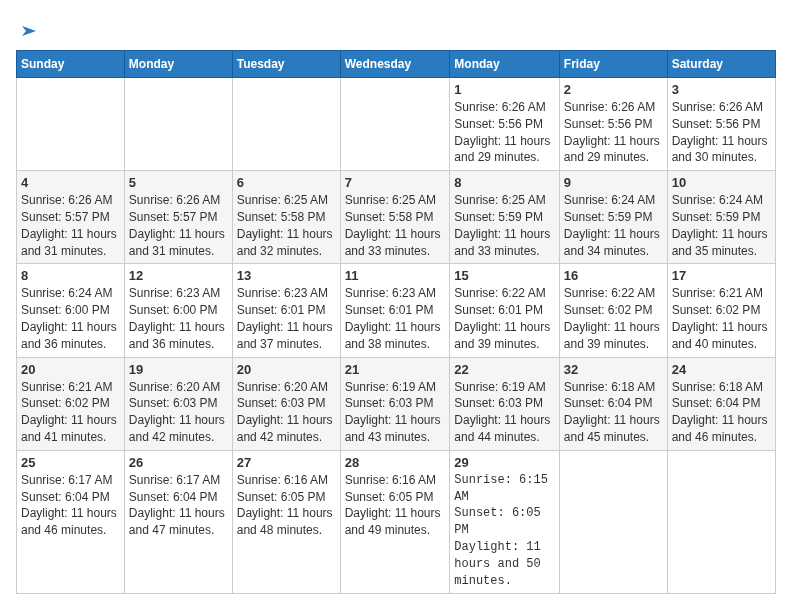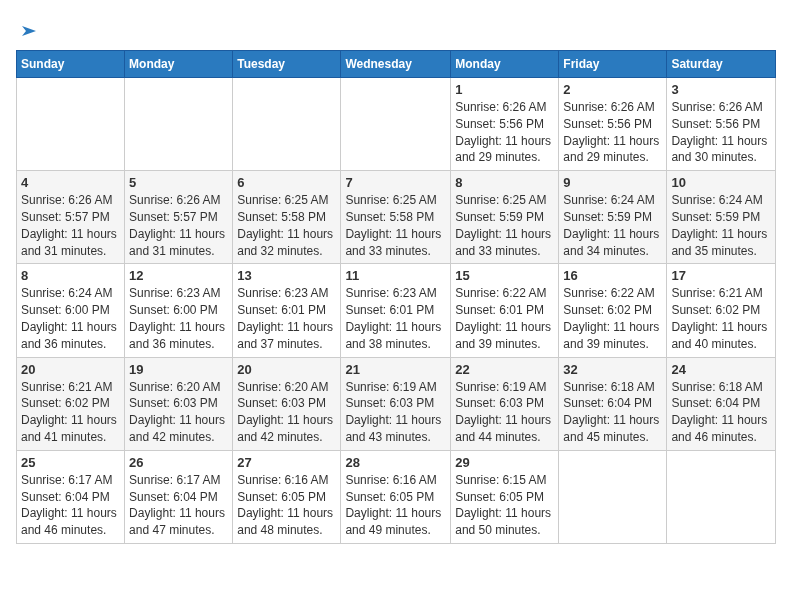--- a/index.html
+++ b/index.html
@@ -298,21 +298,21 @@
 Daylight: 11 hours and 48 minutes.</div>
         </td>
         <td>
           <span class="day-num">28</span>
           <div class="day-info" style="white-space: pre-line;">Sunrise: 6:16 AM
 Sunset: 6:05 PM
 Daylight: 11 hours and 49 minutes.</div>
         </td>
         <td>
           <span class="day-num">29</span>
-          <div class="day-info" style="white-space: pre-line;">Sunrise: 6:15 AM
+          <div class="day-info" style="white-space: pre-line; font-family: Liberation Mono, monospace;">Sunrise: 6:15 AM
 Sunset: 6:05 PM
 Daylight: 11 hours and 50 minutes.</div>
         </td>
         <td class="empty-cell"></td>
         <td class="empty-cell"></td>
       </tr>
     </tbody>
 </table>
 
 </body></html>

